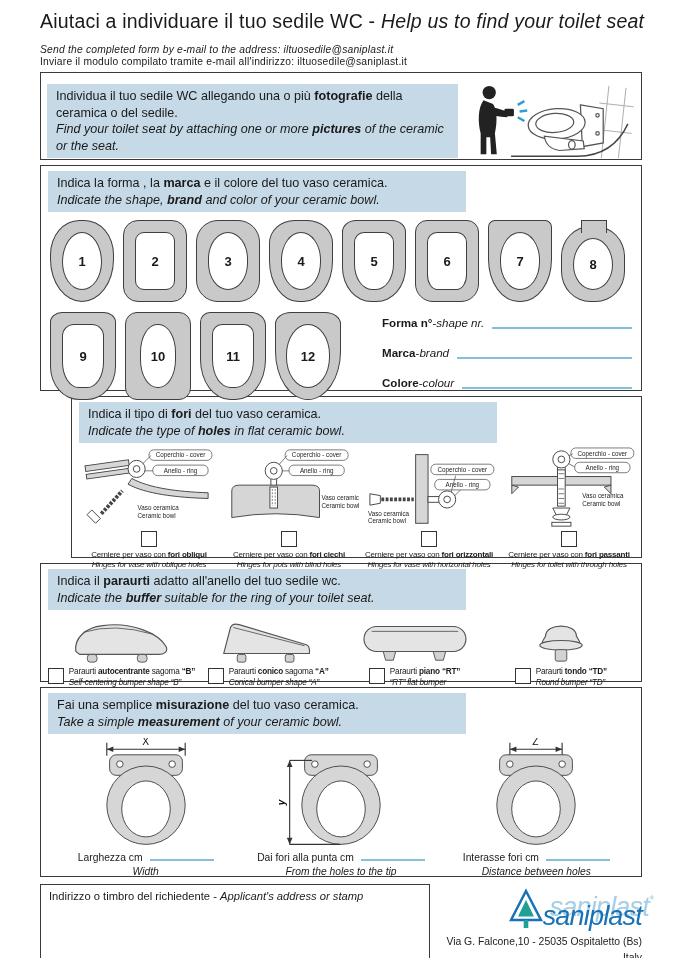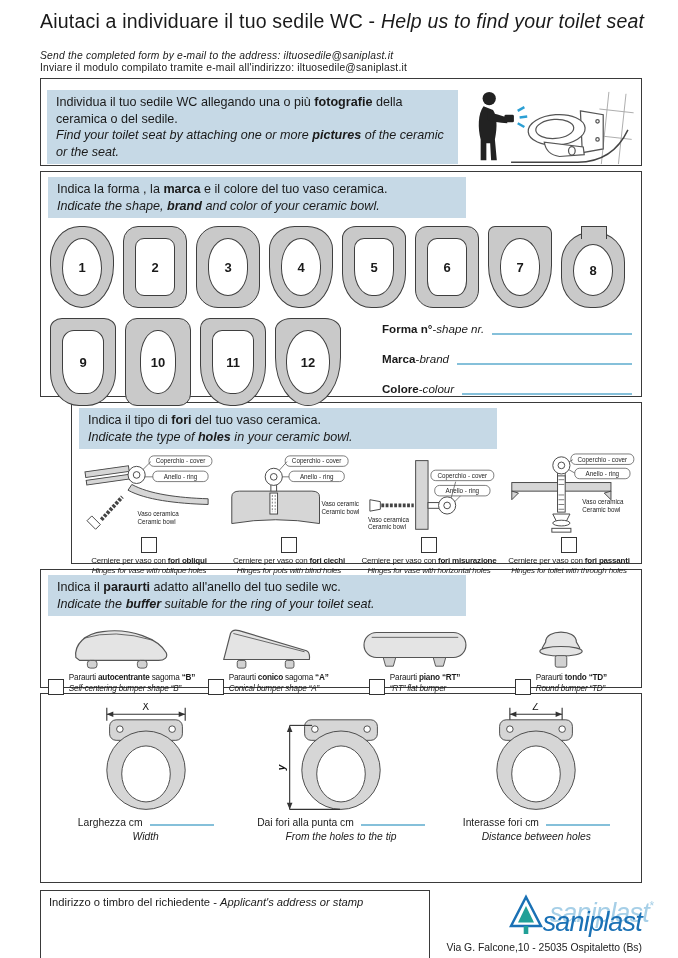--- a/index.html
+++ b/index.html
@@ -2,21 +2,21 @@
 <html><head>
 <meta charset="utf-8">
 <style>
   html,body{margin:0;padding:0;background:#e8e8e8;}
   .page{
     width:678px;height:958px;margin:0 auto;background:#fff;
     box-sizing:border-box;padding:10px 36px 0 40px;
     font-family:"Liberation Sans",sans-serif;color:#1a1a1a;overflow:hidden;position:relative;
   }
   
-  .hd-title{font-size:19.5px;letter-spacing:.2px;margin:0 0 17px 0;white-space:nowrap;}
+  .hd-title{font-size:19.5px;letter-spacing:.2px;margin:0 0 11px 0;white-space:nowrap;}
   .hd-title .en{font-style:italic;}
   .hd-sub{font-size:10.3px;margin:0 0 1px 0;letter-spacing:.2px;}
   .hd-sub.en{font-style:italic;}
   
   .section{border:1.6px solid #3a3a3a;background:#fff;padding:5px 7px;margin-top:5px;box-sizing:border-box;}
   .band{background:#c6d9e6;padding:4px 9px;font-size:12.6px;line-height:1.32;width:418px;box-sizing:border-box;}
   .band .b{font-weight:bold;}
   .band .en{font-style:italic;}
   
   .s1-flex{display:flex;align-items:stretch;}
@@ -60,21 +60,21 @@
   svg .ct{font-size:6.6px;text-anchor:middle;fill:#222;font-family:"Liberation Sans",sans-serif;}
   svg .bl{font-size:6.6px;fill:#222;font-family:"Liberation Sans",sans-serif;}
   svg .thin{stroke:#555;stroke-width:.8;fill:none;}
   svg .screw{stroke:#444;stroke-width:4;stroke-dasharray:3 1.5;fill:none;}
   svg .dim{stroke:#333;stroke-width:1.2;fill:none;}
   svg .dimt{font-size:11px;fill:#111;font-family:"Liberation Sans",sans-serif;}
   svg .tl{fill:#fff;stroke:#555;stroke-width:1.3;}
   
   .bp-row{display:flex;margin-top:5px;}
   .bp-col{width:147px;display:flex;flex-direction:column;align-items:center;}
-  .bp-caprow{display:flex;align-items:flex-end;margin-top:2px;}
+  .bp-caprow{display:flex;align-items:flex-start;margin-top:2px;}
   .bp-caprow .chk{margin:1px 5px 0 0;}
   .bp-cap{font-size:8.2px;letter-spacing:-.2px;line-height:1.3;white-space:nowrap;}
   .bp-cap .b{font-weight:bold;}
   .bp-cap .en{font-style:italic;display:block;}
   
   .ms-row{display:flex;margin-top:4px;}
   .ms-col{width:196px;display:flex;flex-direction:column;align-items:center;}
   .ms-cap{font-size:10.3px;text-align:center;line-height:1.35;}
   .ms-cap .bline{display:inline-block;width:64px;border-bottom:2px solid #85c0da;height:9px;margin-left:7px;}
   .ms-cap .en{font-style:italic;}
@@ -212,21 +212,21 @@
             <span class="en">colour</span>
           <span class="fline"></span>
         </div>
       </div>
     </div>
   </div>
 
   <div class="section" style="height:162px;margin-left:31px;">
     <div class="band">
       <div><span>Indica il tipo di </span><span class="b">fori</span><span> del tuo vaso ceramica.</span></div>
-      <div class="en"><span>Indicate the type of </span><span class="b">holes</span><span> in your ceramic bowl.</span></div>
+      <div class="en"><span>Indicate the type of </span><span class="b">holes</span><span> in flat ceramic bowl.</span></div>
     </div>
     <div class="dg-row">
 
       <div class="dg-col">
         <svg width="140" height="82" viewBox="0 0 140 86">
           <rect x="70" y="3" width="66" height="11" rx="5" class="co"></rect>
             <text x="103" y="11" class="ct">Coperchio - cover</text>
           <rect x="74" y="19" width="58" height="11" rx="5" class="co"></rect>
             <text x="103" y="27" class="ct">Anello - ring</text>
           <line x1="62" y1="19" x2="72" y2="9" class="thin"></line>
@@ -287,21 +287,21 @@
           <rect x="69" y="52" width="13" height="6" class="wfill"></rect>
           <circle cx="89" cy="55" r="9" class="wfill"></circle>
             <circle cx="89" cy="55" r="3.5" class="wfill"></circle>
           <line x1="20" y1="55" x2="54" y2="55" class="screw"></line>
           <path d="M8,49 L19,51 L19,59 L8,61 Z" class="wfill"></path>
           <text x="6" y="72" class="bl">Vaso ceramica</text>
           <text x="6" y="80" class="bl">Ceramic bowl</text>
         </svg>
         <div class="chk"></div>
         <div class="dg-cap">
-          <div><span>Cerniere per vaso con </span><span class="b">fori misurazione</span></div>
+          <div><span>Cerniere per vaso con </span><span class="b">fori orizzontali</span></div>
           <div class="en">Hinges for vase with horizontal holes</div>
         </div>
       </div>
 
       <div class="dg-col">
         <svg width="140" height="82" viewBox="0 0 140 86">
           <rect x="72" y="1" width="66" height="11" rx="5" class="co"></rect>
             <text x="105" y="9" class="ct">Coperchio - cover</text>
           <rect x="76" y="16" width="58" height="11" rx="5" class="co"></rect>
             <text x="105" y="24" class="ct">Anello - ring</text>
@@ -397,20 +397,24 @@
           <div class="bp-cap">
             <span>Paraurti </span><span class="b">tondo</span><span> </span><span class="b">“TD”</span>
             <span class="en">Round bumper “TD”</span>
           </div>
         </div>
       </div>
     </div>
   </div>
 
   <div class="section" style="height:190px;">
+    <div class="band">
+      <div><span>Fai una semplice </span><span class="b">misurazione</span><span> del tuo vaso ceramica.</span></div>
+      <div class="en"><span>Take a simple </span><span class="b">measurement</span><span> of your ceramic bowl.</span></div>
+    </div>
     <div class="ms-row">
 
       <div class="ms-col">
         <svg width="150" height="112" viewBox="0 0 150 120">
           <text x="71" y="8" class="dimt">X</text>
           <line x1="33" y1="12" x2="117" y2="12" class="dim"></line>
           <polygon points="33,12 40,9 40,15" fill="#333"></polygon>
             <polygon points="117,12 110,9 110,15" fill="#333"></polygon>
           <line x1="33" y1="5" x2="33" y2="19" class="dim"></line>
             <line x1="117" y1="5" x2="117" y2="19" class="dim"></line>

